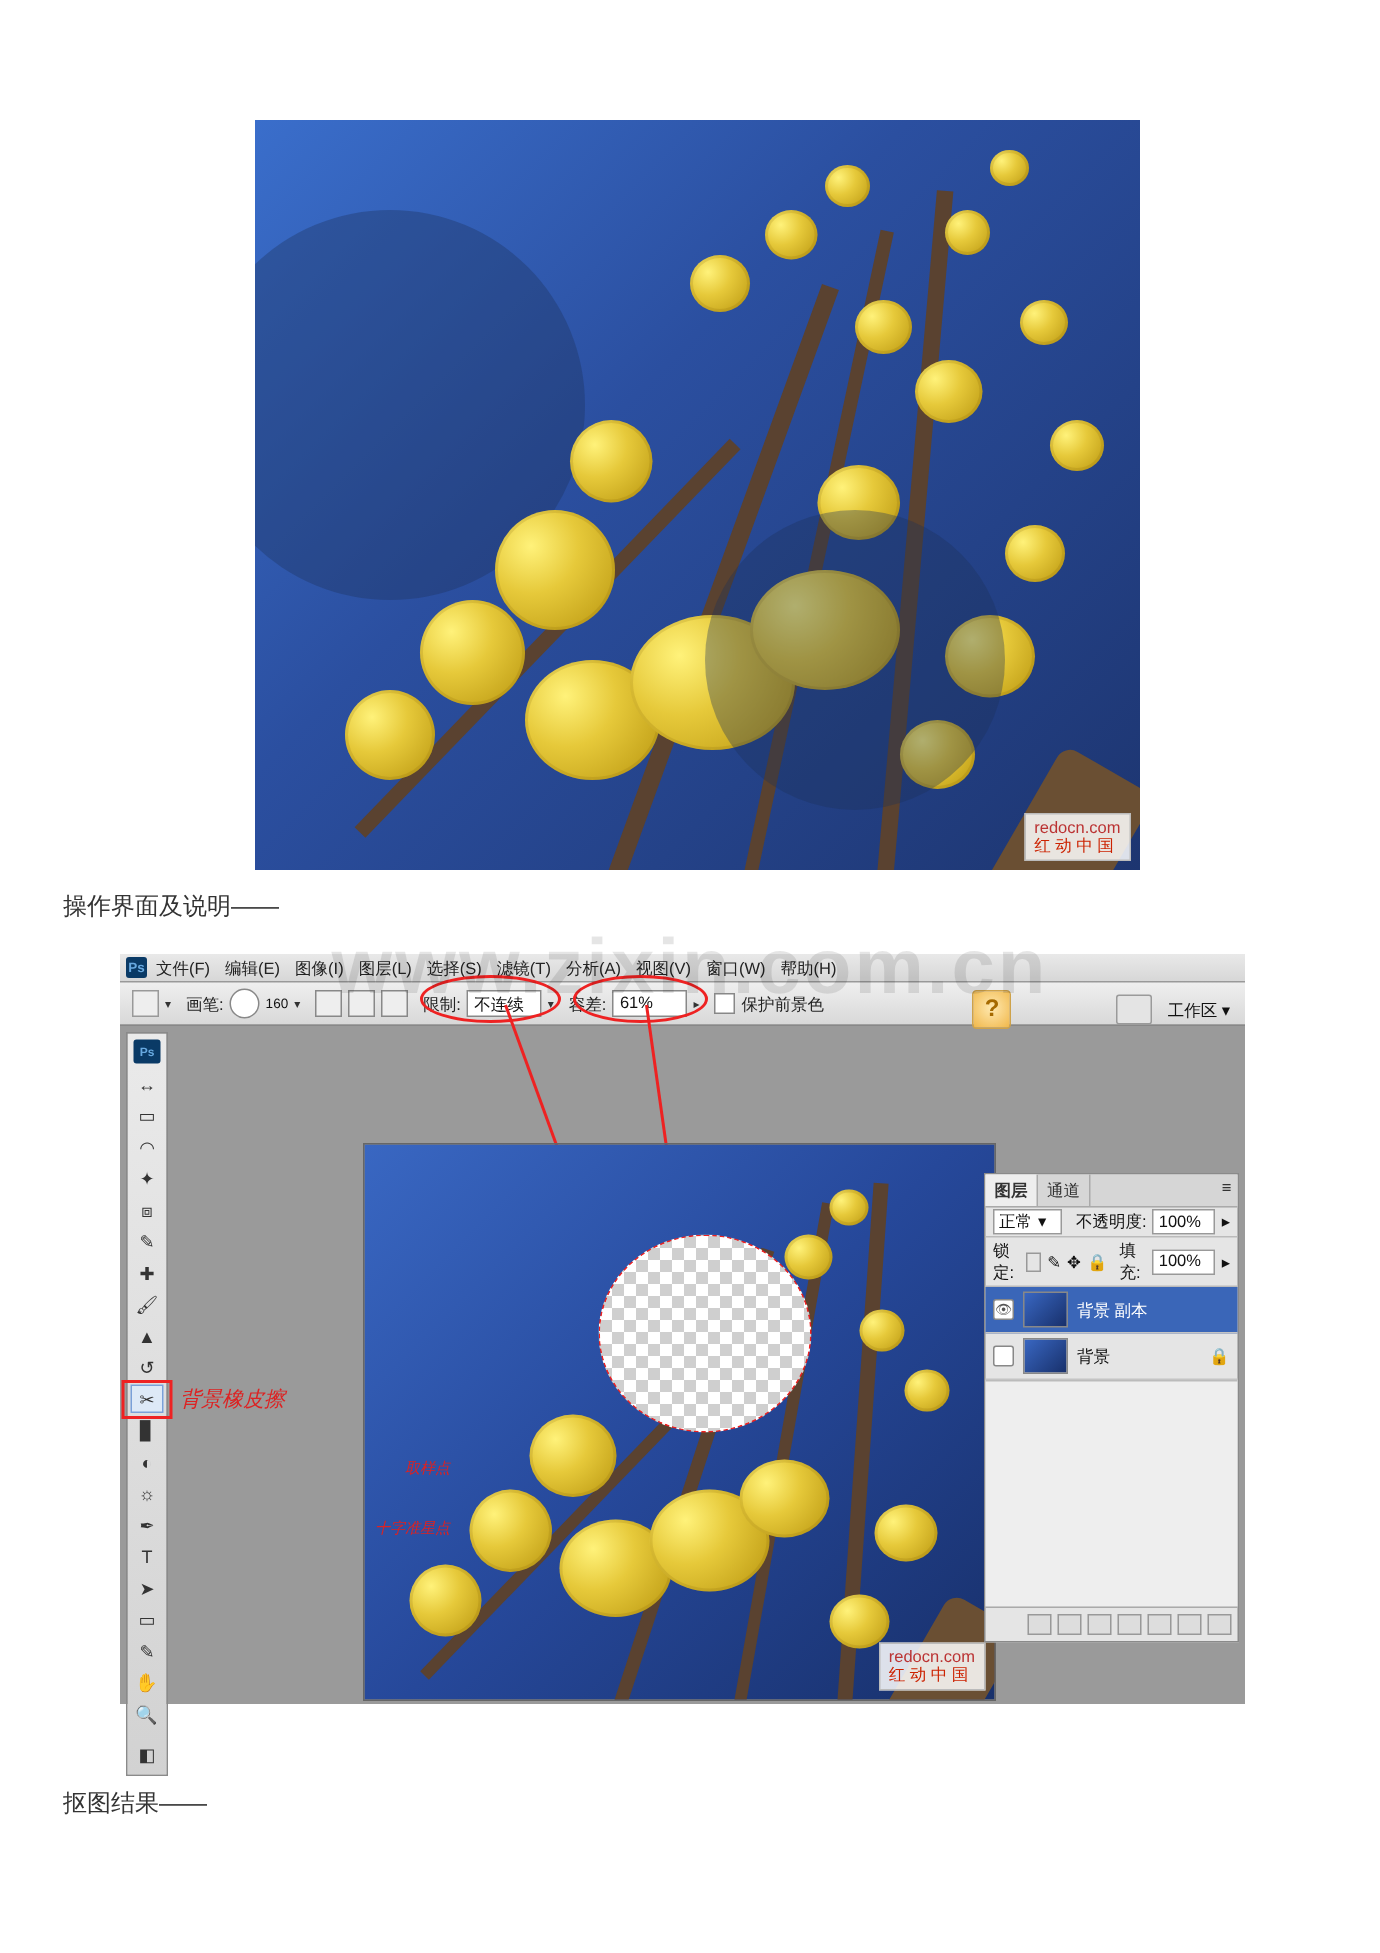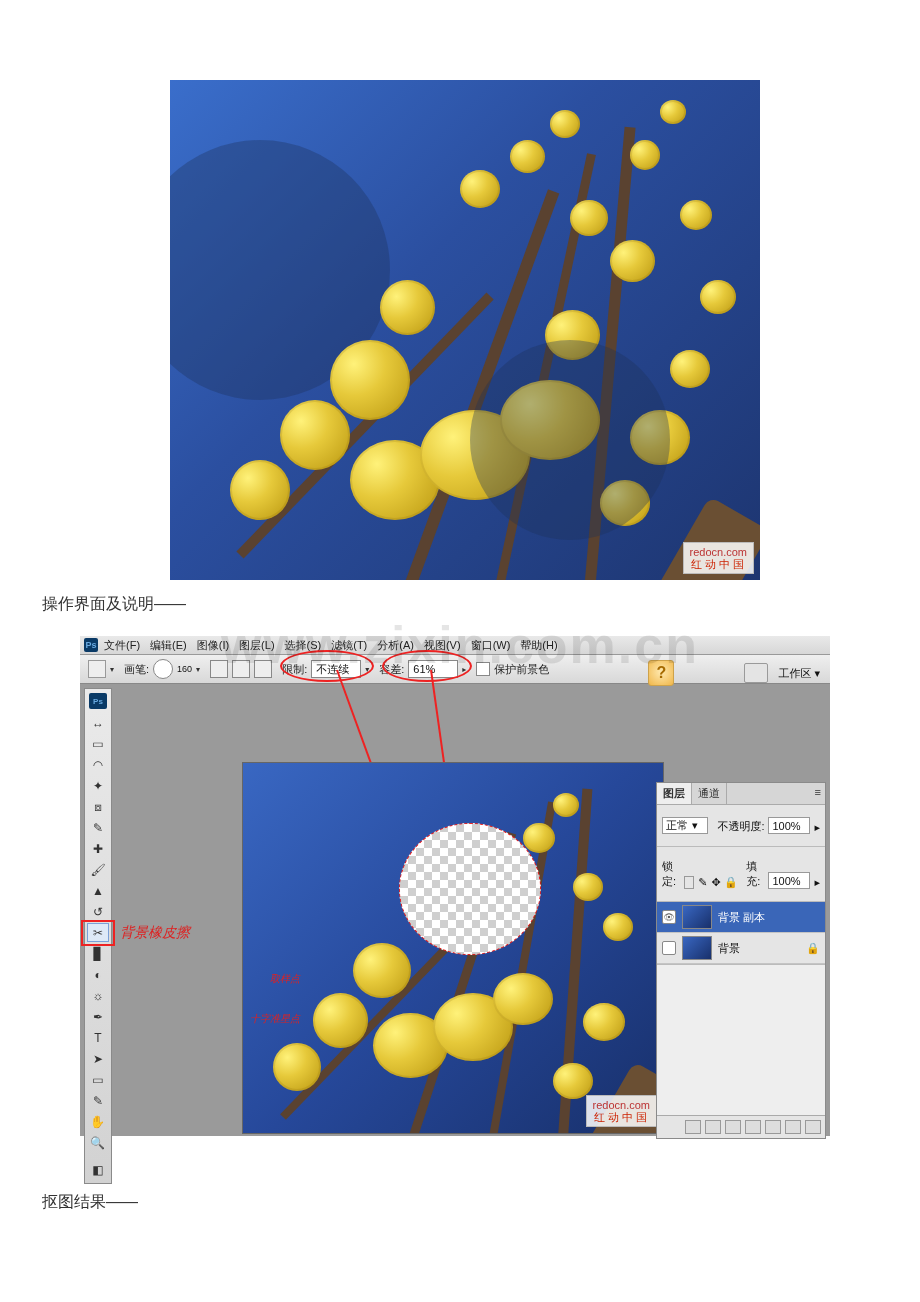--- a/index.html
+++ b/index.html
@@ -8,21 +8,21 @@
 
 .watermark{position:absolute;left:50%;top:615px;transform:translateX(-50%);font-size:52px;font-weight:700;letter-spacing:2px;color:rgba(0,0,0,.10);white-space:nowrap;pointer-events:none;z-index:30;}
 
 
 .photo1{position:absolute;left:170px;top:80px;width:590px;height:500px;background:linear-gradient(135deg,#3a6ecb 0%,#2b4fa0 40%,#1d3570 100%);overflow:hidden;}
 .photo1::before,.photo1::after{content:"";position:absolute;border-radius:50%;background:rgba(30,50,90,.35);}
 .photo1::before{width:260px;height:260px;left:-40px;top:60px;}
 .photo1::after{width:200px;height:200px;right:90px;bottom:40px;}
 .branch{position:absolute;background:#5a4230;transform-origin:left center;}
 .bloom{position:absolute;border-radius:50%;background:radial-gradient(circle at 30% 30%,#fff27a 0%,#e6c93a 40%,#b8950f 100%);box-shadow:0 0 0 2px rgba(120,90,0,.15) inset;}
-.wm-box{position:absolute;right:6px;bottom:6px;background:rgba(255,255,255,.85);border:1px solid #bbb;font-size:11px;line-height:1.1;padding:3px 6px;color:#b33;text-align:right;}
+.wm-box{position:absolute;right:6px;bottom:6px;background:rgba(255,255,255,.85);border:1px solid #bbb;font-size:11px;line-height:1.1;padding:3px 6px;color:#b33;text-align:left;}
 
 
 .cap1{position:absolute;left:42px;top:594px;font-size:16px;color:#333;}
 
 
 .ps{position:absolute;left:80px;top:636px;width:750px;height:500px;background:#9a9a9a;font-size:11px;}
 .ps .menubar{height:18px;background:linear-gradient(#e9e9e9,#d7d7d7);border-bottom:1px solid #999;display:flex;align-items:center;padding:0 4px;gap:2px;}
 .ps .menubar .psicon{width:14px;height:14px;background:#0a3a66;color:#68a9e0;display:flex;align-items:center;justify-content:center;font-weight:700;font-size:9px;border-radius:2px;}
 .ps .menubar span{padding:0 4px;color:#222;}
 .ps .optbar{height:28px;background:linear-gradient(#efefef,#d8d8d8);border-bottom:1px solid #888;display:flex;align-items:center;gap:10px;padding:0 8px;position:relative;}
@@ -51,21 +51,21 @@
 .ell{position:absolute;border:2px solid #e22;border-radius:50%;pointer-events:none;}
 .ell.a{left:200px;top:-5px;width:90px;height:28px;}
 .ell.b{left:302px;top:-5px;width:86px;height:28px;}
 .arrow{position:absolute;width:2px;background:#e22;transform-origin:top center;}
 .arrow::after{content:"";position:absolute;left:-4px;bottom:-2px;border:5px solid transparent;border-top-color:#e22;}
 
 .ps .panel{position:absolute;right:4px;top:100px;width:168px;background:#e5e5e5;border:1px solid #8a8a8a;font-size:11px;}
 .ps .panel .tabs{display:flex;background:#d6d6d6;border-bottom:1px solid #aaa;}
 .ps .panel .tabs .tab{padding:3px 6px;border-right:1px solid #aaa;color:#333;}
 .ps .panel .tabs .tab.act{background:#eee;font-weight:700;}
-.ps .panel .controls{display:flex;align-items:flex-end;gap:4px;padding:12px 5px;border-bottom:1px solid #bbb;}
+.ps .panel .controls{display:flex;align-items:center;gap:4px;padding:1px 5px;border-bottom:1px solid #bbb;}
 .ps .panel .controls .sel{background:#fff;border:1px solid #999;padding:0 3px;height:15px;display:flex;align-items:center;min-width:38px;}
 .ps .panel .layer{display:flex;align-items:center;gap:6px;padding:3px 5px;border-bottom:1px solid #c4c4c4;}
 .ps .panel .layer.act{background:#3a66b8;color:#fff;}
 .ps .panel .eye{width:12px;height:12px;border:1px solid #888;border-radius:2px;background:#fff;display:flex;align-items:center;justify-content:center;font-size:9px;color:#555;}
 .ps .panel .thumb{width:28px;height:22px;background:linear-gradient(135deg,#3967c2,#18306b);border:1px solid #888;}
 .ps .panel .foot{display:flex;justify-content:flex-end;gap:4px;padding:4px;border-top:1px solid #aaa;}
 .ps .panel .foot .ib{width:14px;height:12px;border:1px solid #999;background:#ddd;}
 .ps .panel .blank{height:150px;background:#eee;border-top:1px solid #bbb;}
 
 .ps .canvasAnn{position:absolute;color:#d22;font-family:"KaiTi","STKaiti",serif;font-style:italic;font-size:10px;white-space:nowrap;}

